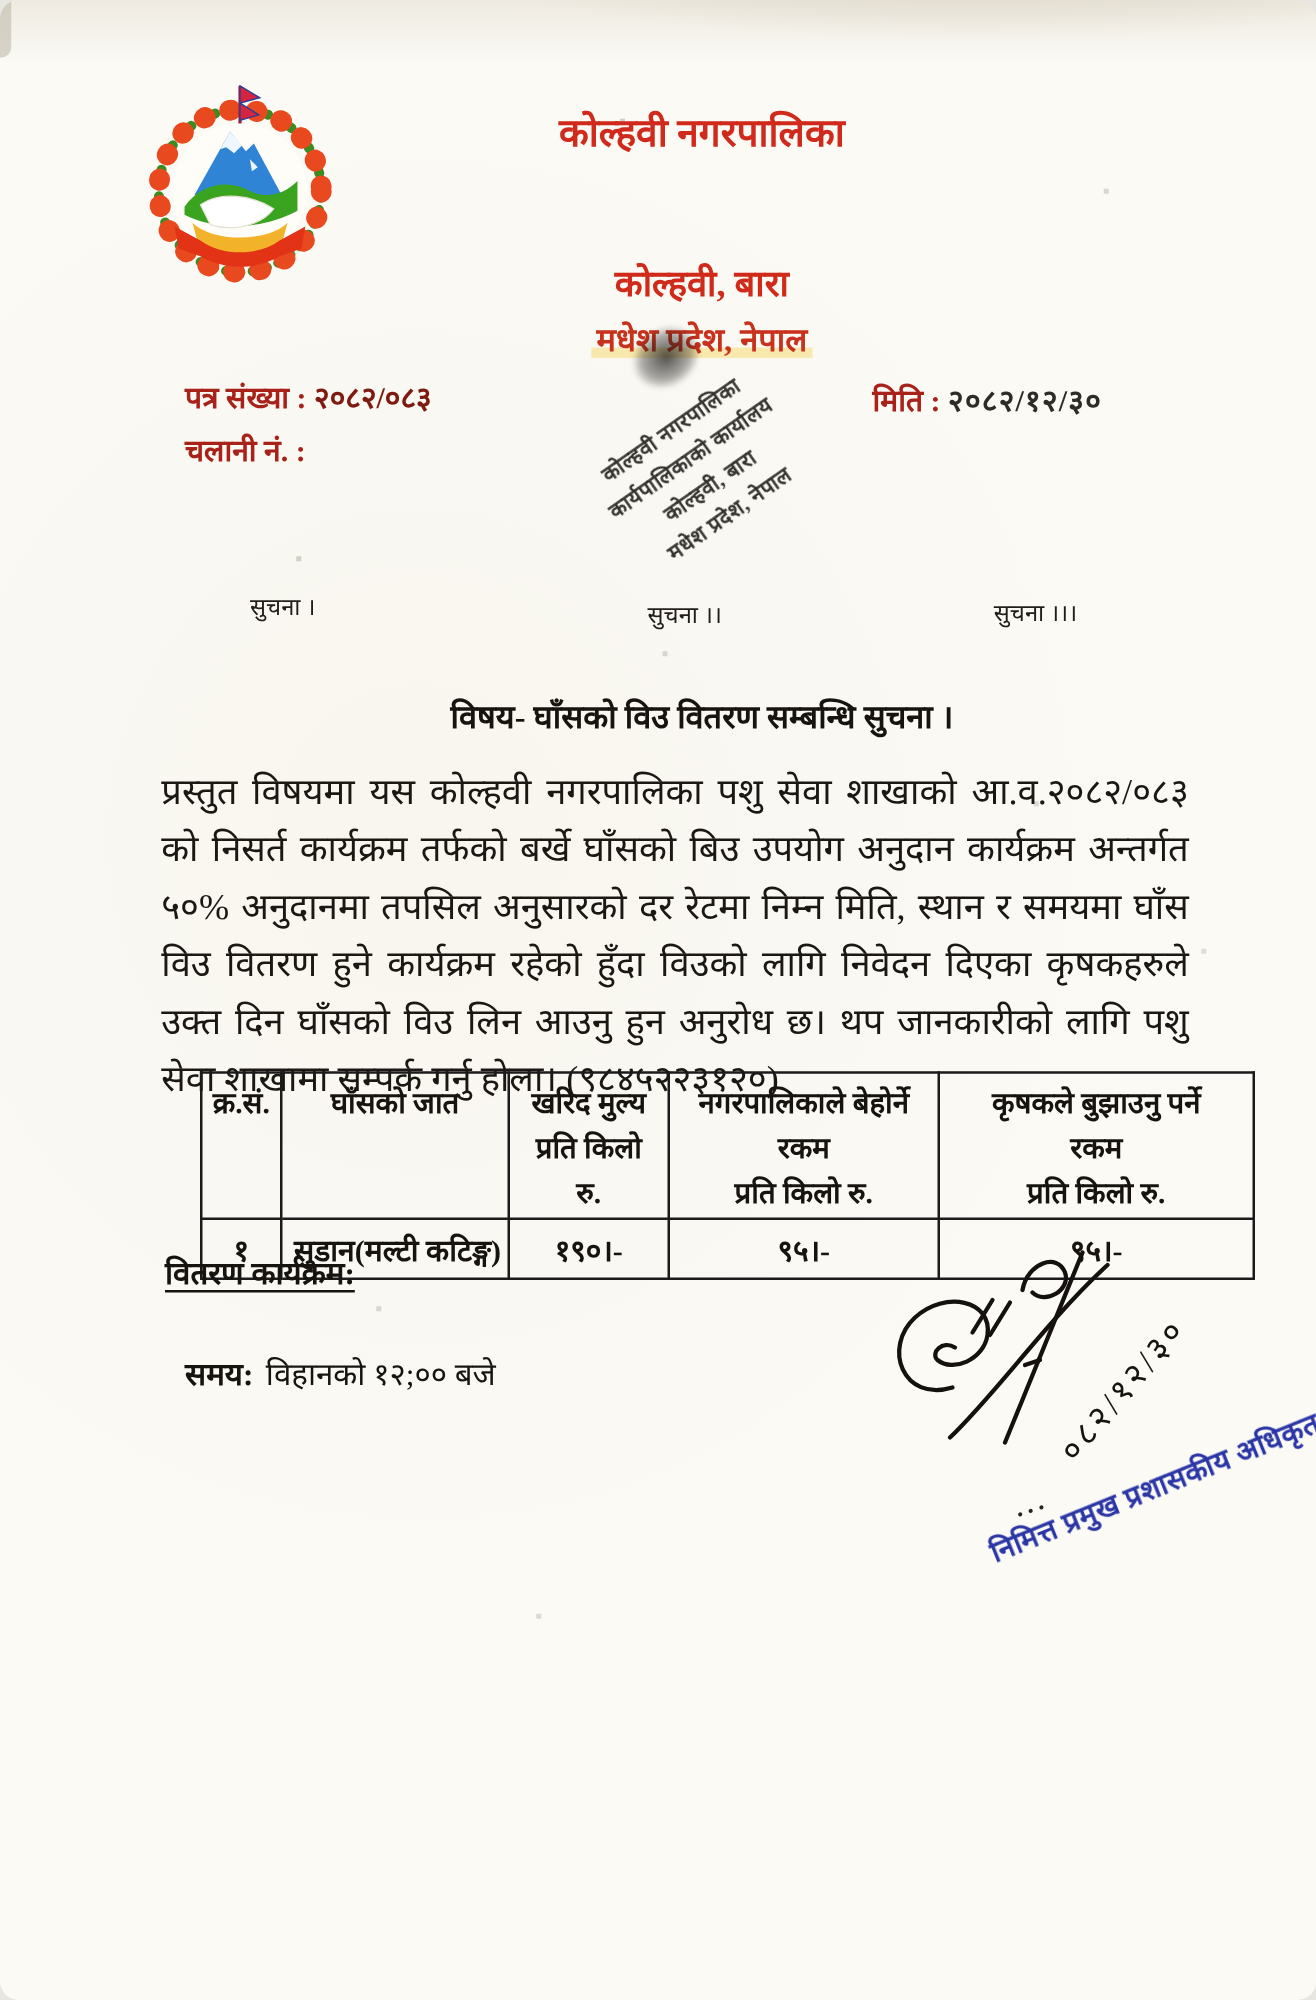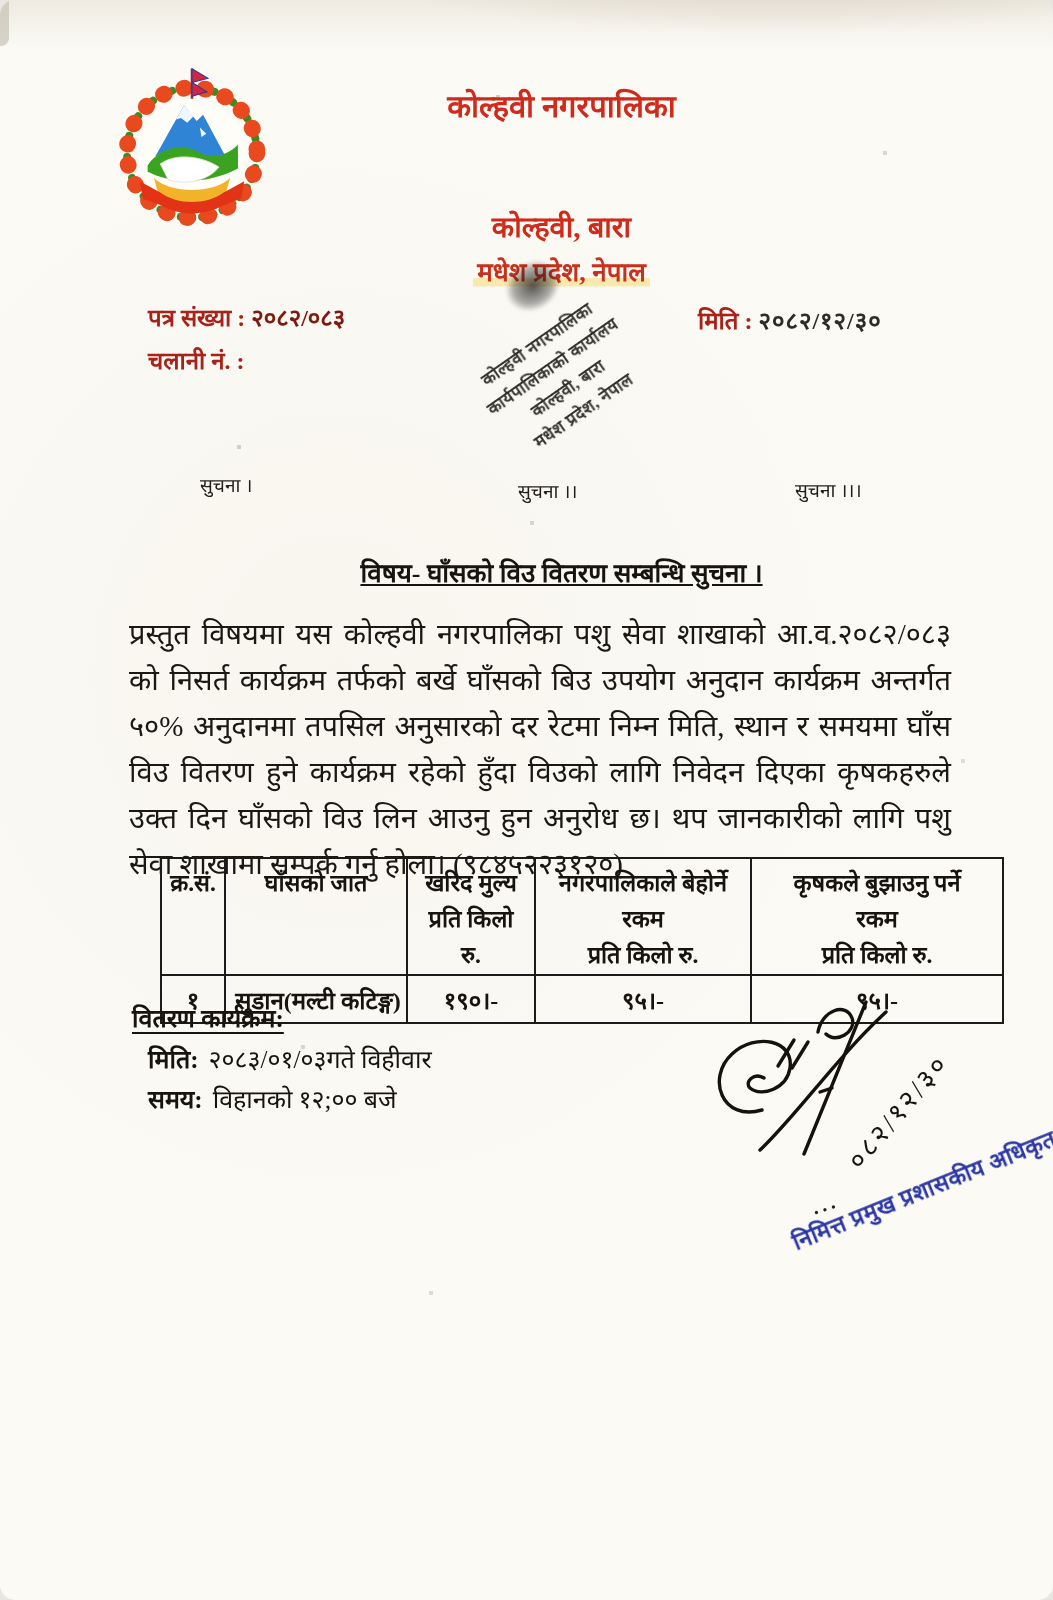--- a/index.html
+++ b/index.html
@@ -50,21 +50,21 @@
     background:radial-gradient(closest-side, rgba(30,28,26,.75), rgba(30,28,26,.35) 55%, rgba(30,28,26,0) 78%);
     filter:blur(1.5px);}
   .stamp-lines{position:absolute;left:0;top:34px;width:100%;text-align:center;}
   .stamp-line{font-size:17px;line-height:27px;font-weight:700;color:rgba(32,30,27,.9);letter-spacing:.5px;filter:blur(.4px);white-space:nowrap;}
   
   .notice{font-size:19px;color:#201d1a;white-space:nowrap;}
   .notice-1{left:200px;top:472px;}
   .notice-2{left:518px;top:478px;}
   .notice-3{left:795px;top:477px;}
   
-  .subject{left:70px;top:554px;width:983px;text-align:center;font-size:26px;font-weight:600;color:#17140f;text-decoration:underline;}
+  .subject{left:70px;top:554px;width:983px;text-align:center;font-size:26px;font-weight:600;color:#17140f;}
   
   .body-text{left:129px;top:611px;width:822px;font-size:29px;line-height:46px;text-align:justify;color:#1b1814;}
   
   table.rate{position:absolute;left:160px;top:822px;width:842px;border-collapse:collapse;table-layout:fixed;margin-top:35px;}
   table.rate th,table.rate td{border:2px solid #1b1b1b;font-weight:600;color:#17140f;}
   table.rate th{vertical-align:top;padding-top:6px;font-size:23.5px;line-height:36px;white-space:pre-line;text-align:center;height:104px;}
   table.rate td{font-size:24px;text-align:center;height:44px;}
   td.cell-breed{text-align:left;padding-left:5px;}
   
   .dist{font-size:25px;color:#17140f;white-space:nowrap;}
@@ -167,23 +167,20 @@
         <td>१</td>
         <td class="cell-breed">सुडान(मल्टी कटिङ्ग)</td>
         <td>१९०।-</td>
         <td>९५।-</td>
         <td>९५।-</td>
       </tr>
     </tbody>
   </table>
 
   <div class="abs dist dist-title">वितरण कार्यक्रम:</div>
-  <div class="abs dist dist-date">
-    <span class="lbl">मिति:</span><span>२०८३/०१/०३गते विहीवार</span>
-  </div>
   <div class="abs dist dist-time">
     <span class="lbl">समय:</span><span>विहानको १२;०० बजे</span>
   </div>
 
   <div class="abs sig-svg">
     <svg viewBox="0 0 240 185" width="240" height="185">
       <g fill="none" stroke="#14110e" stroke-width="3.4" stroke-linecap="round">
         <path d="M62,118 C22,130 6,86 32,62 C56,40 94,48 90,76 C87,96 62,106 50,96 C44,90 54,80 64,86"></path>
         <path d="M78,74 L94,48"></path>
         <path d="M92,76 L108,50"></path>

